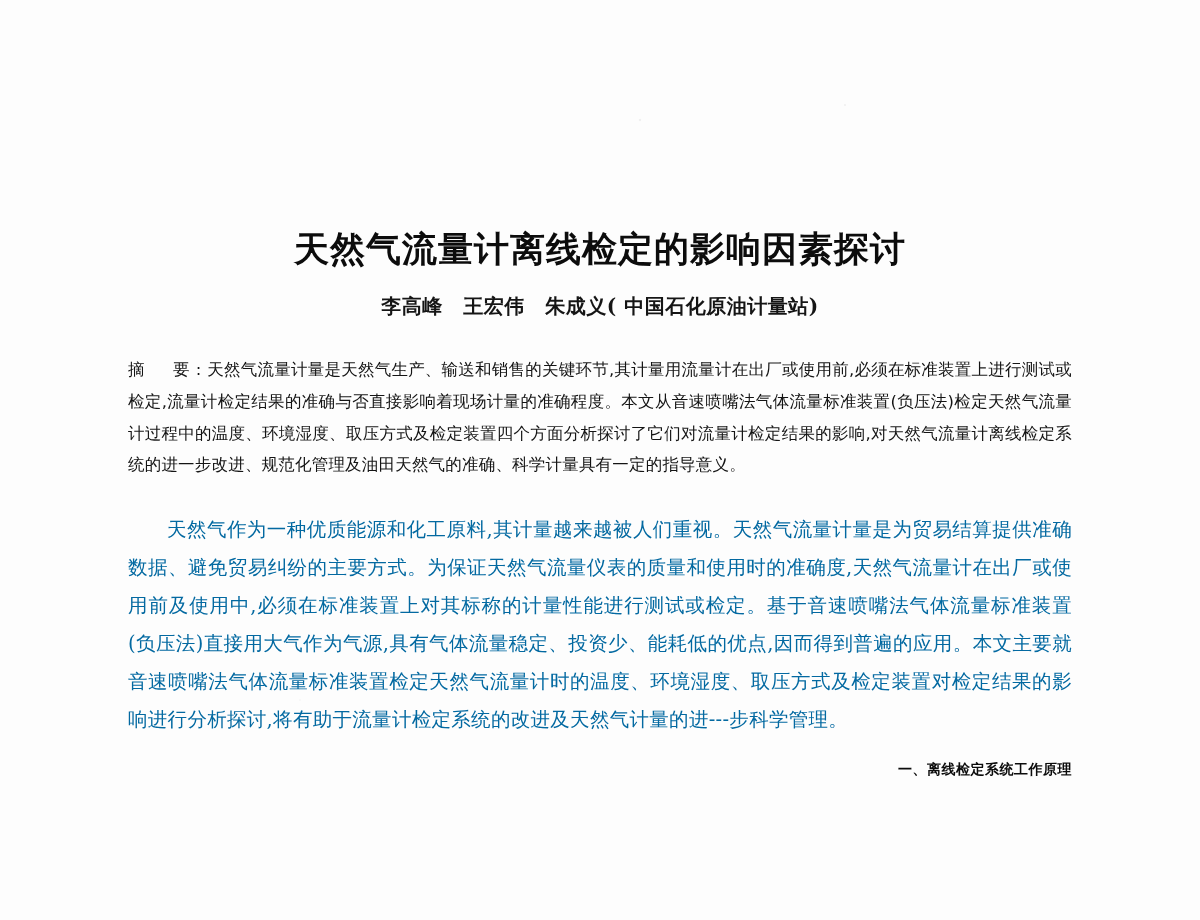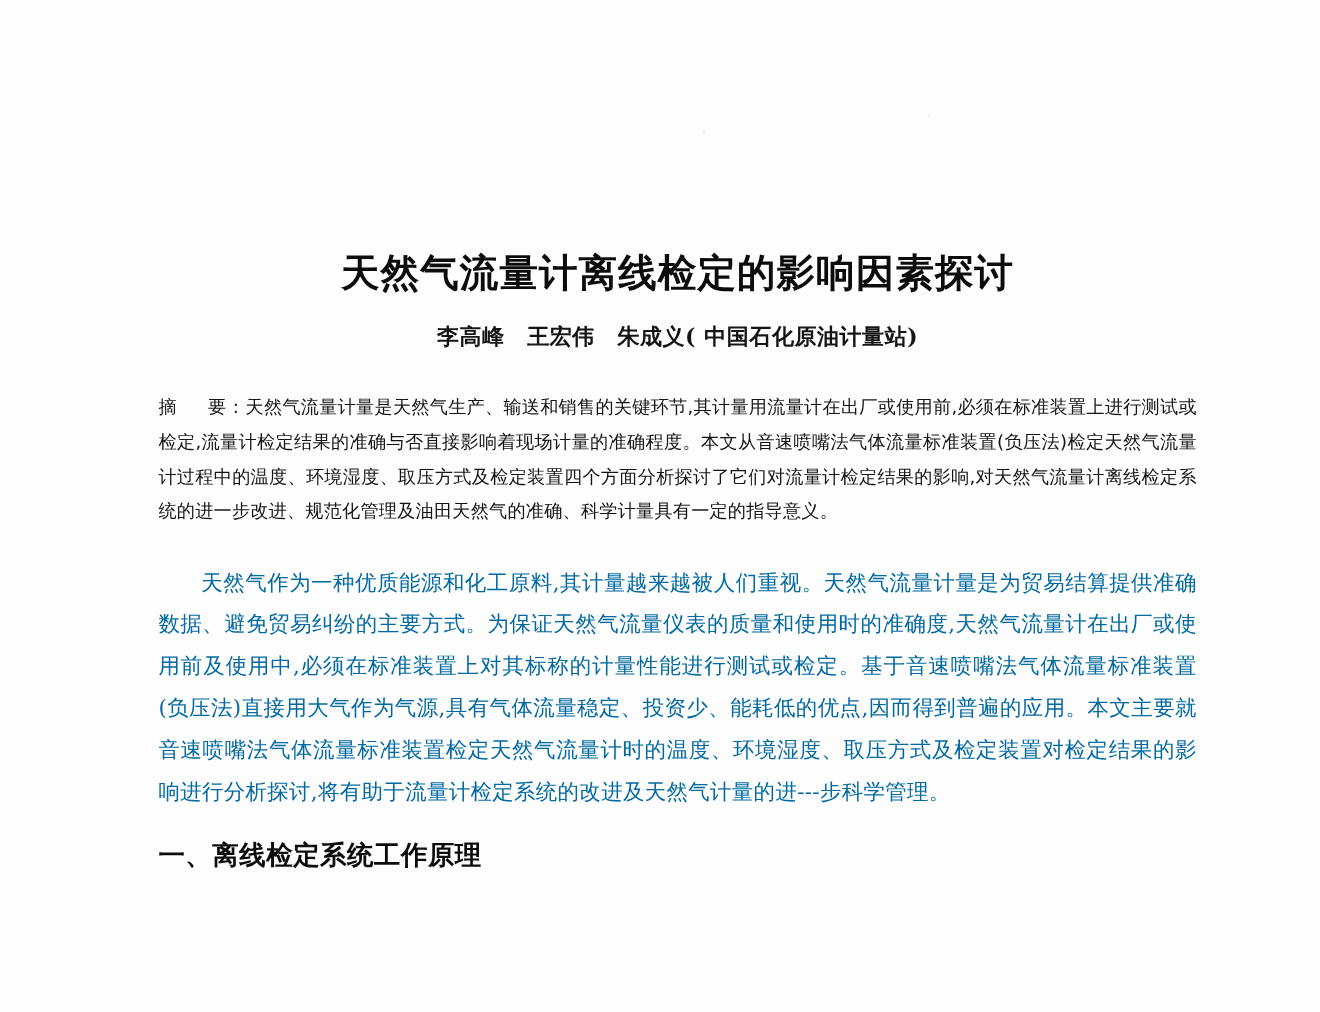--- a/index.html
+++ b/index.html
@@ -25,21 +25,21 @@
     position: absolute;
     inset: 0;
     pointer-events: none;
     background:
       radial-gradient(circle at 640px 120px, rgba(0,0,0,0.05) 0 1.2px, rgba(0,0,0,0) 1.6px),
       radial-gradient(circle at 845px 105px, rgba(0,0,0,0.045) 0 1.1px, rgba(0,0,0,0) 1.5px),
       radial-gradient(circle at 300px 700px, rgba(0,0,0,0.02) 0 1px, rgba(0,0,0,0) 1.4px);
   }
   .content {
     position: absolute;
-    left: 144px;
+    left: 128px;
     top: 0;
     width: 944px;
   }
   .title {
     margin-top: 228px;
     text-align: center;
     font-family: "DejaVu Sans", sans-serif;
     font-weight: bold;
     font-size: 35px;
     letter-spacing: 1px;
@@ -78,23 +78,24 @@
     line-height: 1.95;
     color: #0369a1;
     text-align: justify;
     text-indent: 2em;
     letter-spacing: 0.3px;
   }
   .section-head {
     margin-top: 22px;
     font-family: "DejaVu Sans", sans-serif;
     font-weight: bold;
-    font-size: 24px;
+    font-size: 14px;
     color: #0c0c0c;
     letter-spacing: 0.5px;
+    text-align: right;
   }
   .body-par.tight {
     margin-top: 14px;
   }
   .clip-last {
     max-height: 72px;
     overflow: hidden;
   }
 </style>
 </head>

